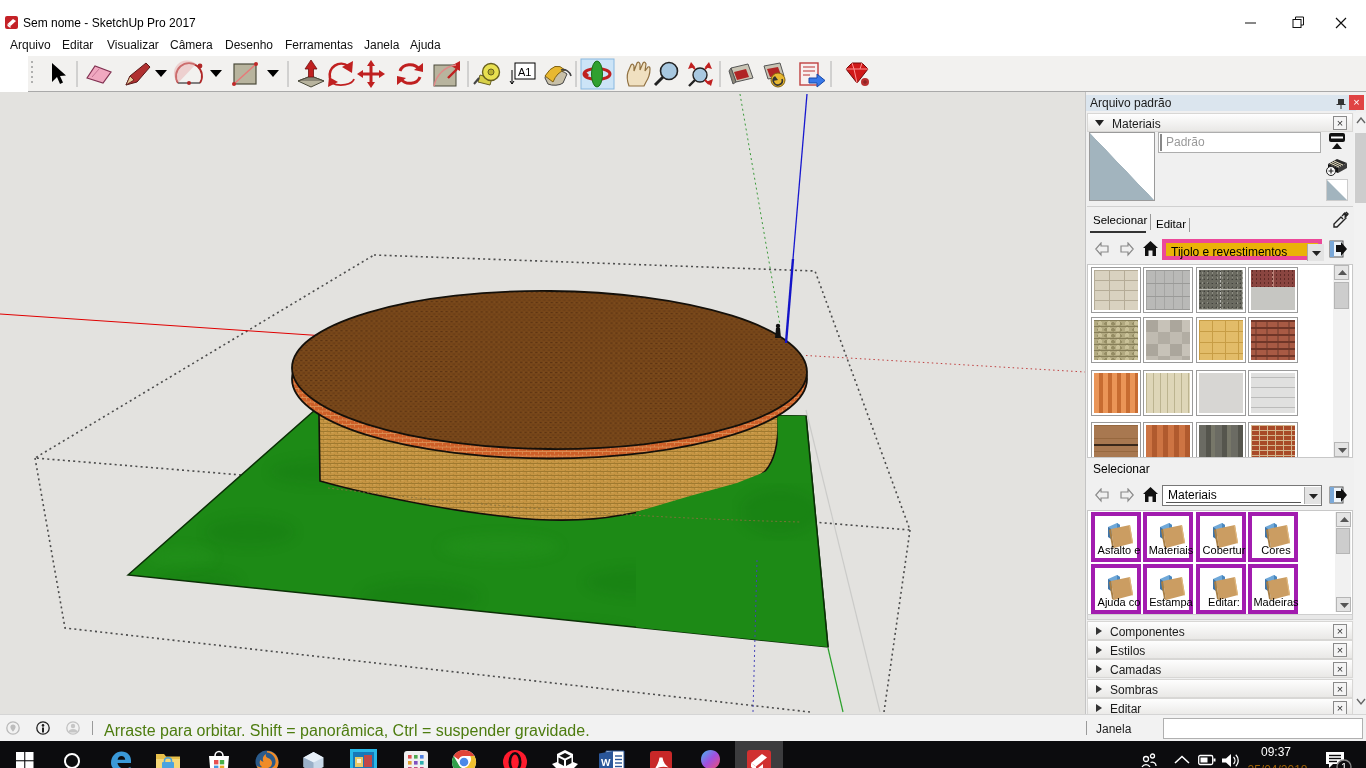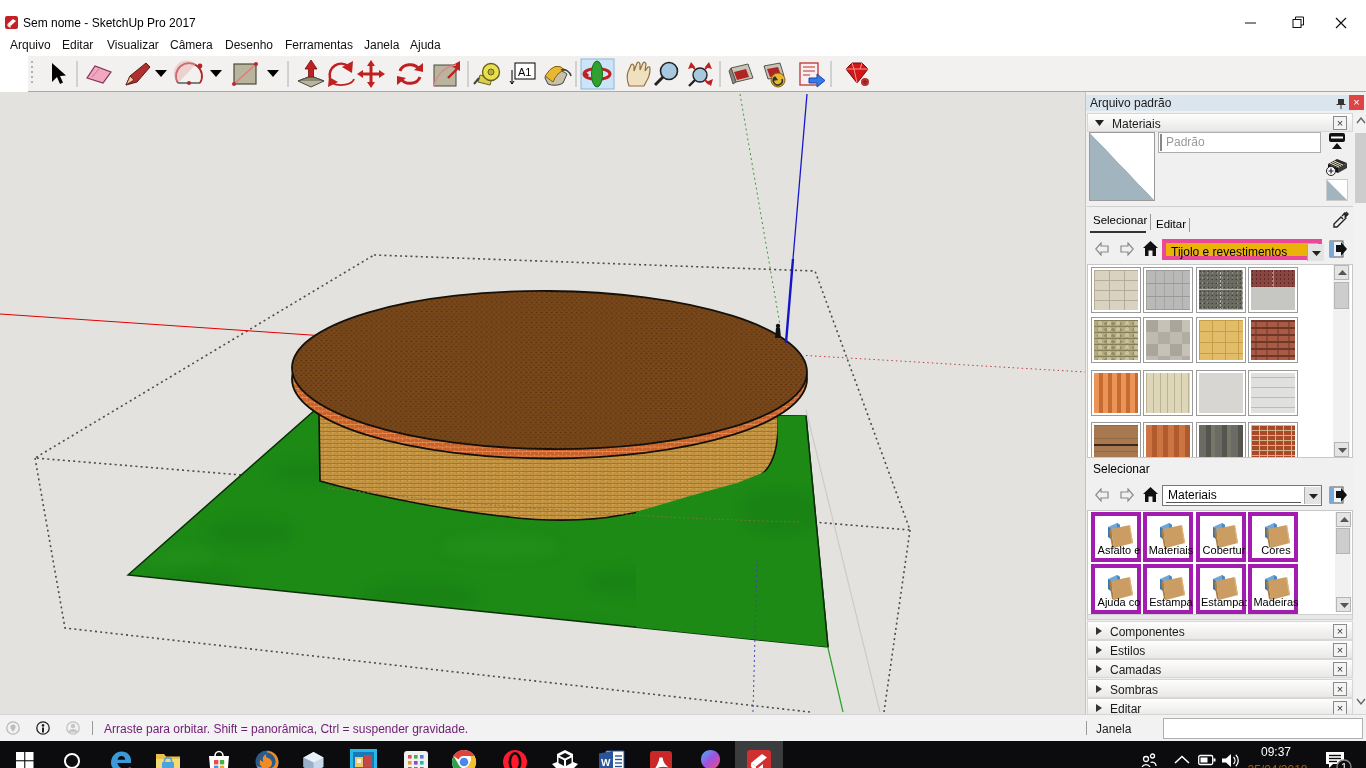--- a/index.html
+++ b/index.html
@@ -555,21 +555,21 @@
       <div class="fcell" style="left:55px;top:53px">
           <svg class="fold" width="32" height="30">
             <use href="#fsym"></use>
           </svg>
           <span>Estampa</span>
         </div>
       <div class="fcell" style="left:108px;top:53px">
           <svg class="fold" width="32" height="30">
             <use href="#fsym"></use>
           </svg>
-          <span>Estampa:</span>
+          <span>Editar:</span>
         </div>
       <div class="fcell" style="left:160px;top:53px">
           <svg class="fold" width="32" height="30">
             <use href="#fsym"></use>
           </svg>
           <span>Madeiras</span>
         </div>
       <div class="abs" style="left:247px;top:1px;width:16px;height:100px;background:#f1f1f1;">
         <div class="abs sbbtn" style="top:0"><svg width="15" height="15">
               <path d="M 3 9 L 7.5 4 L 12 9 Z" fill="#555"></path>
@@ -614,21 +614,21 @@
       <circle cx="7" cy="7" r="6.2" fill="none" stroke="#b9b9b9" stroke-width="1.3"></circle>
       <path d="M 7 3.5 a 2.6 2.6 0 0 1 2.6 2.6 c 0 2 -2.6 4.6 -2.6 4.6 c 0 0 -2.6 -2.6 -2.6 -4.6 a 2.6 2.6 0 0 1 2.6 -2.6 Z" fill="#bdbdbd"></path>
       <circle cx="37" cy="7" r="6.2" fill="none" stroke="#222" stroke-width="1.3"></circle>
       <circle cx="37" cy="4.4" r="1.3" fill="#222"></circle>
         <rect x="36" y="6.5" width="2" height="5" fill="#222"></rect>
       <circle cx="67" cy="7" r="6.2" fill="none" stroke="#c2c2c2" stroke-width="1.3"></circle>
       <circle cx="67" cy="5" r="2.2" fill="#c6c6c6"></circle>
         <path d="M 62.5 11.5 a 4.5 3.6 0 0 1 9 0 Z" fill="#c6c6c6"></path>
     </svg>
     <div class="abs" style="left:92px;top:6px;width:1px;height:14px;background:#9a9a9a"></div>
-    <span class="abs" style="left:104px;top:7px;font-size:12px;color:#701a75">Arraste para orbitar. Shift = panorâmica, Ctrl = suspender gravidade.</span>
+    <span class="abs" style="left:104px;top:7px;font-size:16px;color:#4d7c0f">Arraste para orbitar. Shift = panorâmica, Ctrl = suspender gravidade.</span>
     <div class="abs" style="left:1086px;top:6px;width:1px;height:14px;background:#9a9a9a"></div>
     <span class="abs" style="left:1096px;top:7px;font-size:12px;color:#222">Janela</span>
     <div class="abs" style="left:1163px;top:3px;width:200px;height:21px;background:#fff;border:1px solid #b0b0b0"></div>
   </div>
 
   <div id="taskbar" class="abs">
 
     <svg class="abs" style="left:16px;top:11px" width="18" height="18">
         <rect x="0" y="0" width="8.2" height="8.2" fill="#fff"></rect>
         <rect x="9.3" y="0" width="8.2" height="8.2" fill="#fff"></rect>

